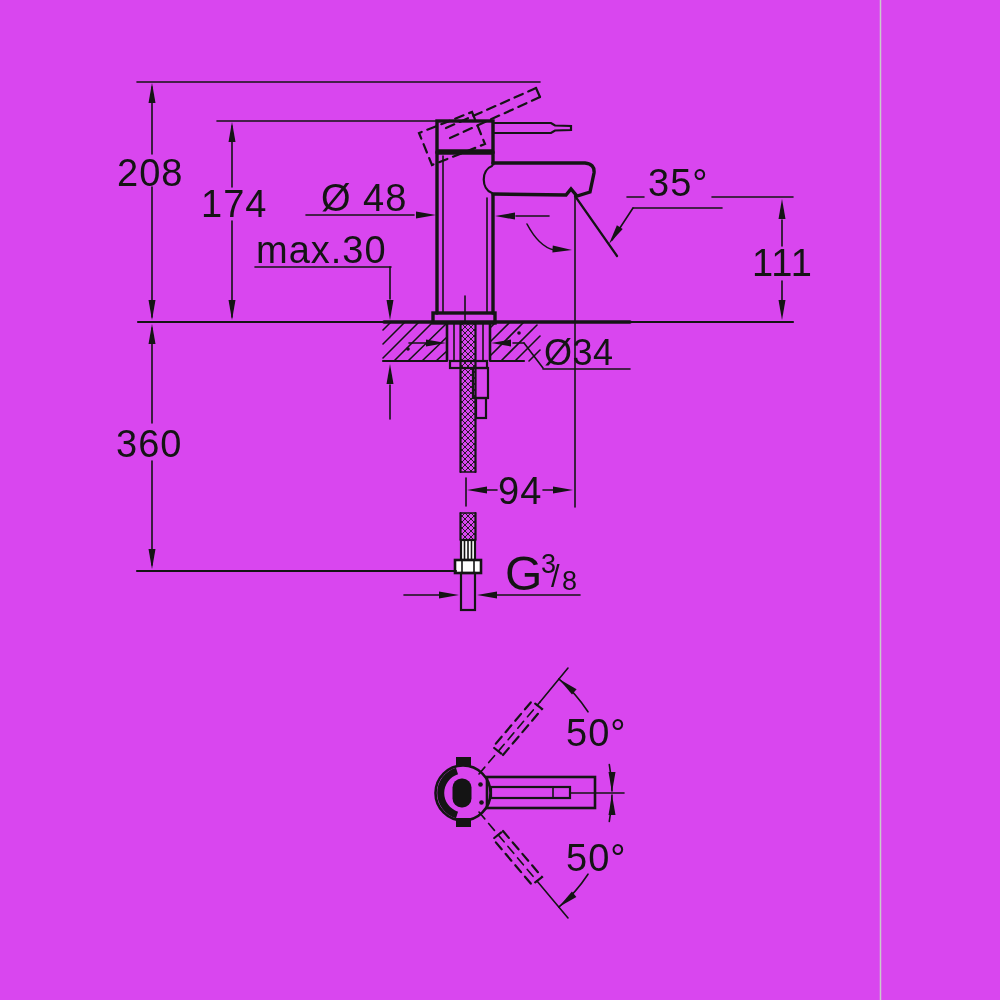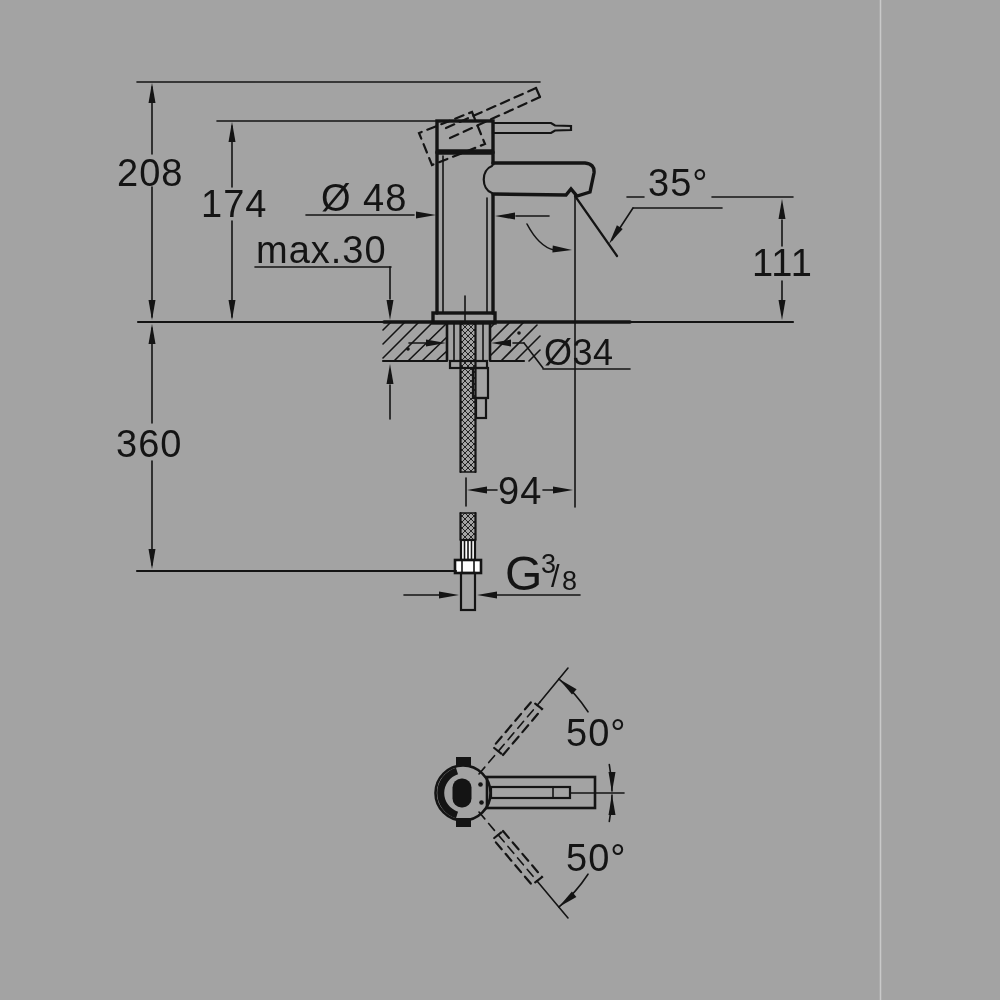--- a/index.html
+++ b/index.html
@@ -1,16 +1,16 @@
 <!DOCTYPE html>
 <html><head>
 <meta charset="utf-8">
 <style>
   html,body{margin:0;padding:0;background:#ffffff;}
-  #stage{position:relative;width:1000px;height:1000px;background:#a3a3a3;overflow:hidden;}
+  #stage{position:relative;width:1000px;height:1000px;background:#d946ef;overflow:hidden;}
   svg{display:block;}
   .s1{stroke:#141414;stroke-width:1.6;fill:none;stroke-linecap:round;}
   .s2{stroke:#141414;stroke-width:2.2;fill:none;stroke-linecap:round;}
   .s24{stroke:#141414;stroke-width:2.6;fill:none;}
   .s3{stroke:#141414;stroke-width:3.4;fill:none;stroke-linecap:round;}
   .s5{stroke:#141414;stroke-width:5.5;fill:none;}
   .s7{stroke:#141414;stroke-width:7;fill:none;}
   .dash2{stroke-dasharray:9 6;}
   .fill{fill:#141414;stroke:none;}
   .wfill{fill:#ffffff;}

